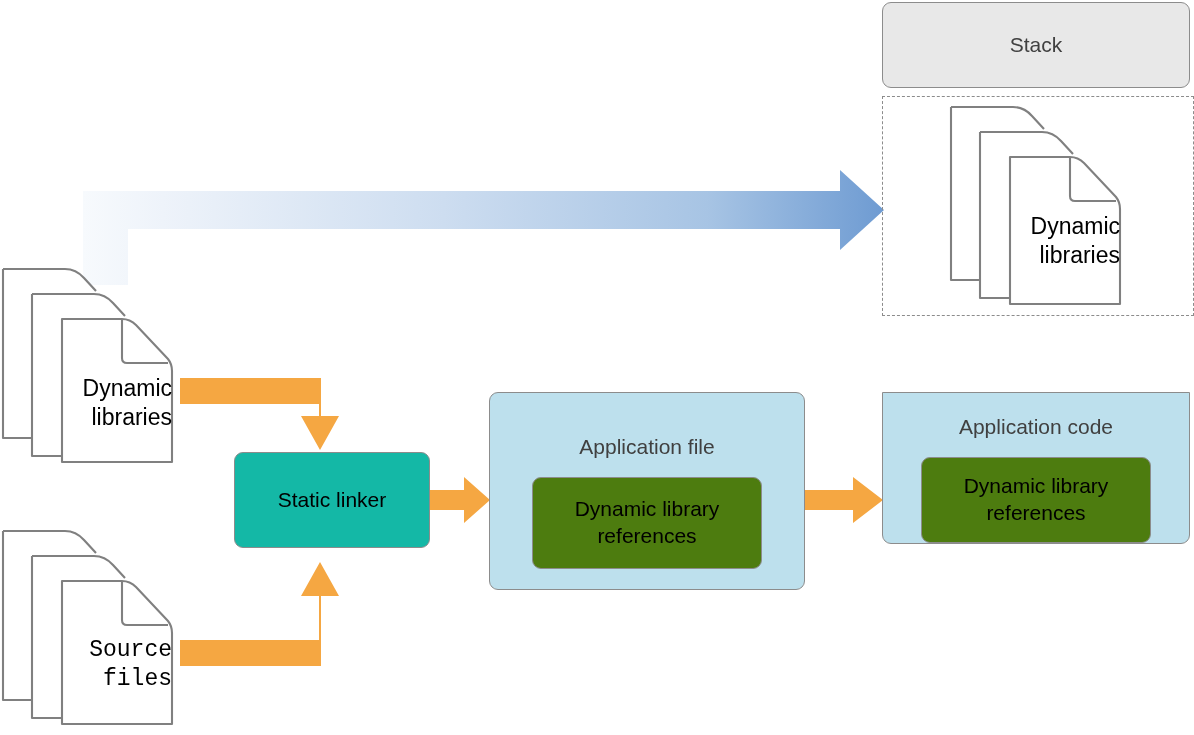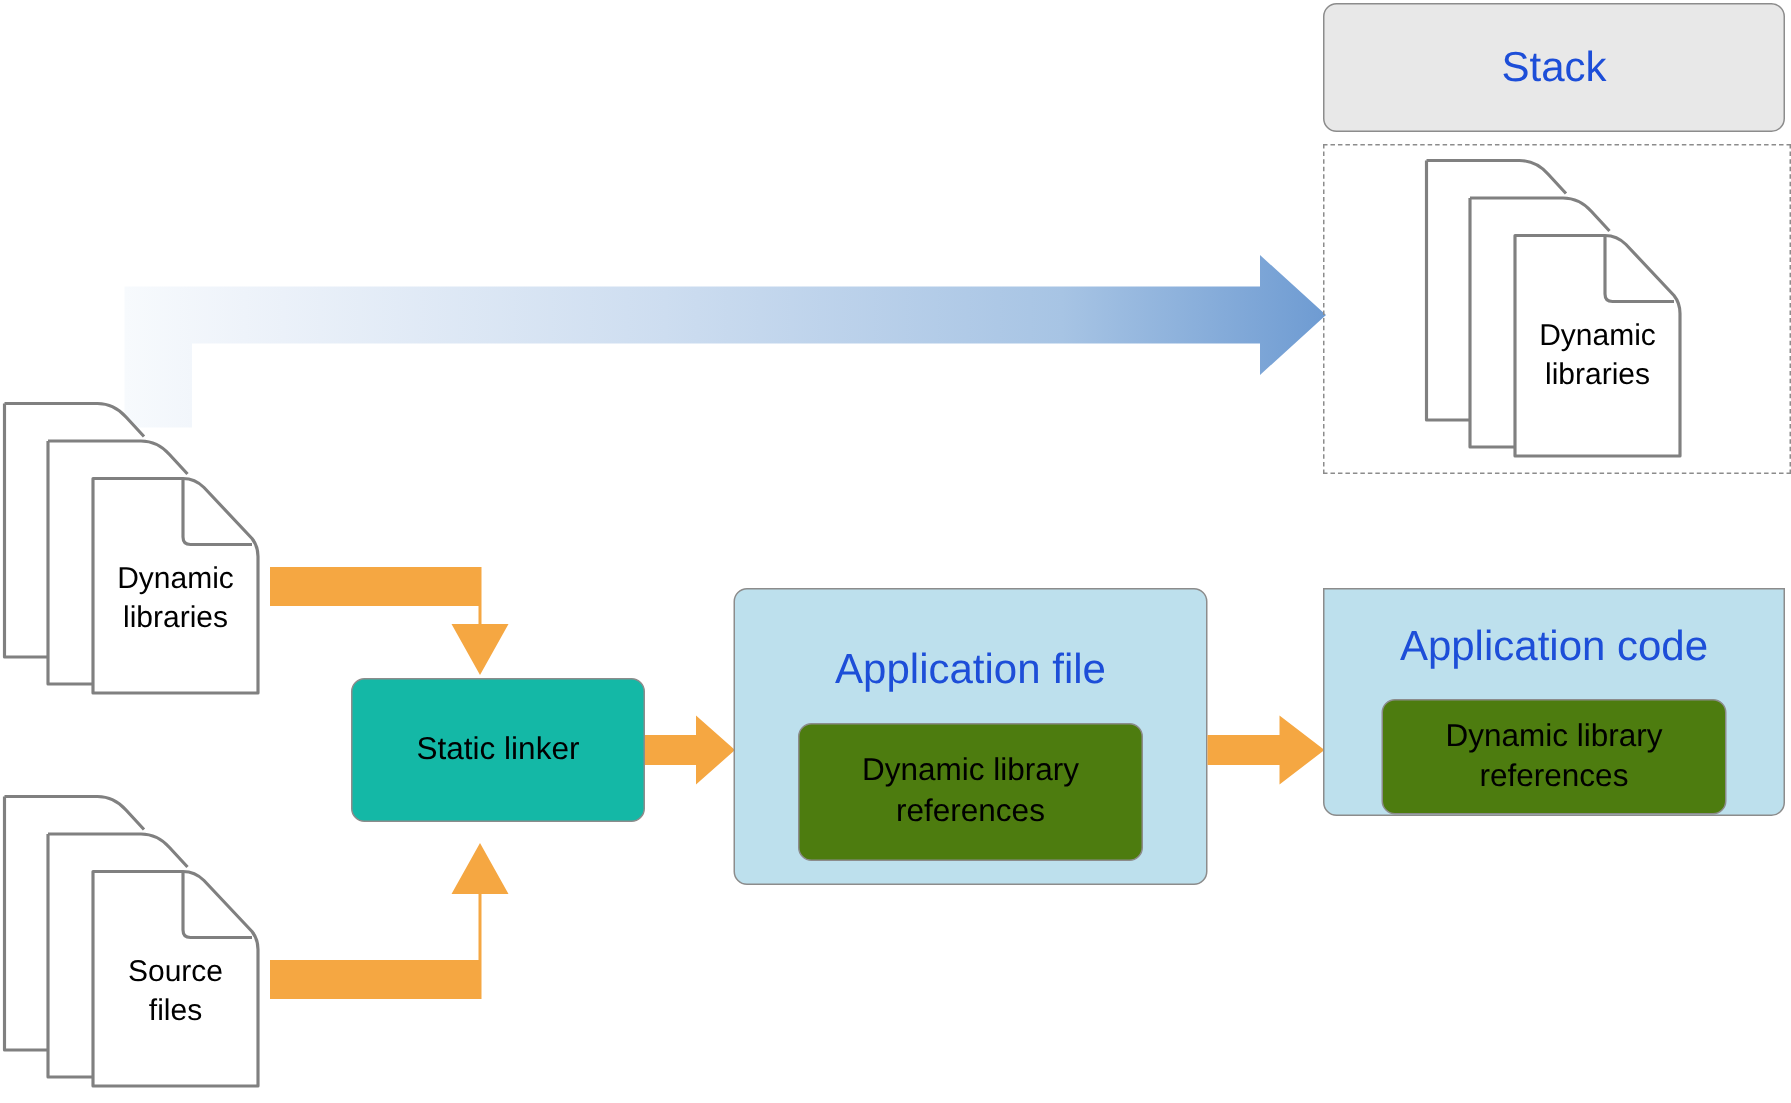--- a/index.html
+++ b/index.html
@@ -15,22 +15,22 @@
   #stage {
     position: relative;
     width: 1194px; height: 735px;
   }
 
   
   .docstack { position: absolute; }
   .docstack svg { display: block; overflow: visible; }
   .doc-label {
     position: absolute;
-    text-align: center;
-    font-size: 20px;
+    text-align: right;
+    font-size: 23px;
     line-height: 1.28;
     color: #000;
     white-space: pre-line;
   }
 
   
   .rbox {
     position: absolute;
     box-sizing: border-box;
     border: 1.4px solid #8c8c8c;
@@ -40,24 +40,24 @@
   }
   .box-gray  { background: #e8e8e8; }
   .box-blue  { background: #bde0ed; }
   .box-salmon{ background: #14b8a6; }
   .box-inner-gray {
     background: #4d7c0f;
     border: 1.4px solid #8c8c8c;
     border-radius: 9px;
   }
   .box-title {
-    font-size: 28px;
+    font-size: 21px;
     line-height: 1.3;
     text-align: center;
-    color: #1d4ed8;
+    color: #404040;
   }
   .centered-text {
     display: flex; align-items: center; justify-content: center;
     text-align: center;
     font-size: 21px;
     line-height: 1.28;
     white-space: pre-line;
   }
 
   
@@ -110,21 +110,21 @@
   <div class="docstack" style="left:0px; top:528px; width:180px; height:200px;">
     <svg width="180" height="200" viewBox="0 0 180 200">
       <path d="M 3 3 L 65 3 Q 76 3 84 12 L 96 25
                M 3 3 L 3 172 L 32 172" fill="#ffffff" stroke="#808080" stroke-width="2.1" stroke-linejoin="round"></path>
       <path d="M 32 28 L 94 28 Q 105 28 113 37 L 125 50
                M 32 28 L 32 190 L 62 190" fill="#ffffff" stroke="#808080" stroke-width="2.1" stroke-linejoin="round"></path>
       <path d="M 62 53 L 122 53 Q 130 53 136 59 L 168 93 Q 172 98 172 105
                L 172 196 L 62 196 Z" fill="#ffffff" stroke="#808080" stroke-width="2.1" stroke-linejoin="round"></path>
       <path d="M 122 53 L 122 92 Q 122 97 127 97 L 168 97" fill="none" stroke="#808080" stroke-width="2.1" stroke-linejoin="round"></path>
     </svg>
-    <div class="doc-label" style="left:62px; top:108px; width:110px;">Source
+    <div class="doc-label" style="left:62px; top:108px; width:110px;font-family:Liberation Mono, monospace;">Source
 files</div>
   </div>
 
   <svg class="arrow-svg" style="left:176px; top:372px; width:180px; height:90px;" viewBox="0 0 180 90">
     <path d="M 4 6 L 4 32 L 132 32 L 132 6 L 132 6 L 132 32 Z" fill="none"></path>
     <path d="M 4 6 L 145 6 L 145 44 L 163 44 L 144 78 L 125 44 L 143 44 L 143 32 L 4 32 Z" fill="#f5a742"></path>
   </svg>
 
   <svg class="arrow-svg" style="left:176px; top:550px; width:180px; height:120px;" viewBox="0 0 180 120">
     <path d="M 4 116 L 4 90 L 143 90 L 143 46 L 125 46 L 144 12 L 163 46 L 145 46 L 145 116 Z" fill="#f5a742"></path>

